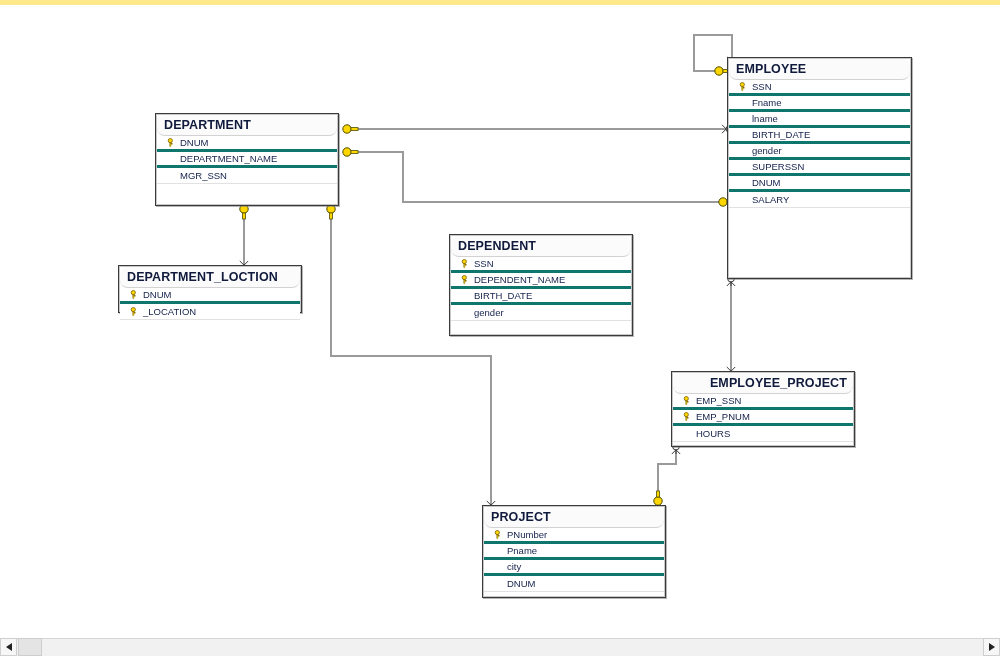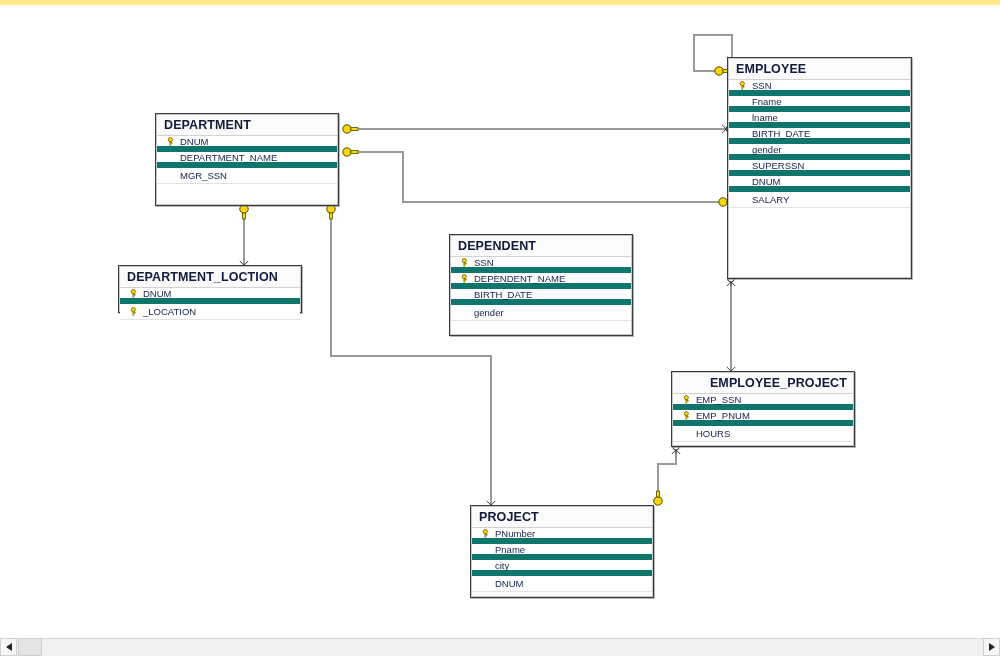--- a/index.html
+++ b/index.html
@@ -54,28 +54,29 @@
   }
   .entity-title {
     font-size: 12.5px;
     font-weight: bold;
     color: #101a3c;
     letter-spacing: 0.1px;
     padding: 3px 6px 3px 7px;
     background: #fbfbfb;
     border-bottom: 1px solid #d2d2d2;
     white-space: nowrap;
+    border-radius: 8px;
   }
   .rows { flex: 1 1 auto; }
   .row {
     display: flex;
     align-items: center;
     height: 16px;
     padding-left: 5px;
-    border-bottom: 6px solid #0f766e;
+    border-bottom: 3px solid #0f766e;
     background: #ffffff;
   }
   .row:last-child { border-bottom: 1px solid #e2e2e2; }
   .keycell {
     width: 16px;
     min-width: 16px;
     display: flex;
     align-items: center;
     justify-content: center;
   }
@@ -412,21 +413,21 @@
                 <span class="col-name">EMP_PNUM</span>
               </div>
               <div class="row">
                 <span class="keycell"></span>
                 <span class="col-name">HOURS</span>
               </div>
             </div>
             <div class="filler" style="flex: 1 1 auto;"></div>
           </div>
         </div>
-        <div class="entity" style="left: 470px; top: 500px; width: 184px; height: 93px;">
+        <div class="entity" style="left: 482px; top: 500px; width: 184px; height: 93px;">
           <div class="entity-inner">
             <div class="entity-title">PROJECT</div>
             <div class="rows">
               <div class="row">
                 <span class="keycell">
                   <svg class="key-glyph" width="9" height="9" viewBox="0 0 9 9">
                     <circle cx="4.3" cy="2.6" r="2.1" fill="#ffd700" stroke="#7a6000" stroke-width="0.8"></circle>
                     <rect x="3.8" y="4.2" width="1.1" height="4.2" fill="#ffd700" stroke="#7a6000" stroke-width="0.5"></rect>
                     <rect x="4.9" y="5.6" width="1.6" height="0.9" fill="#ffd700" stroke="#7a6000" stroke-width="0.4"></rect>
                   </svg>

